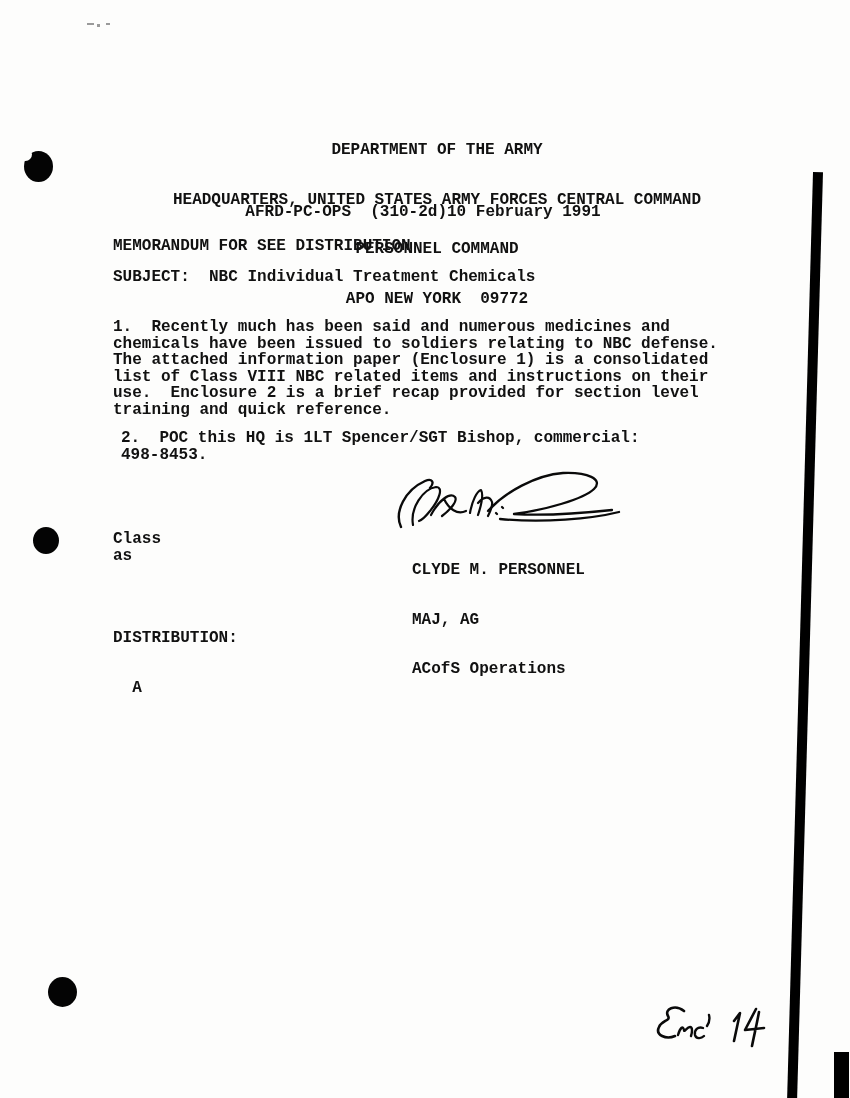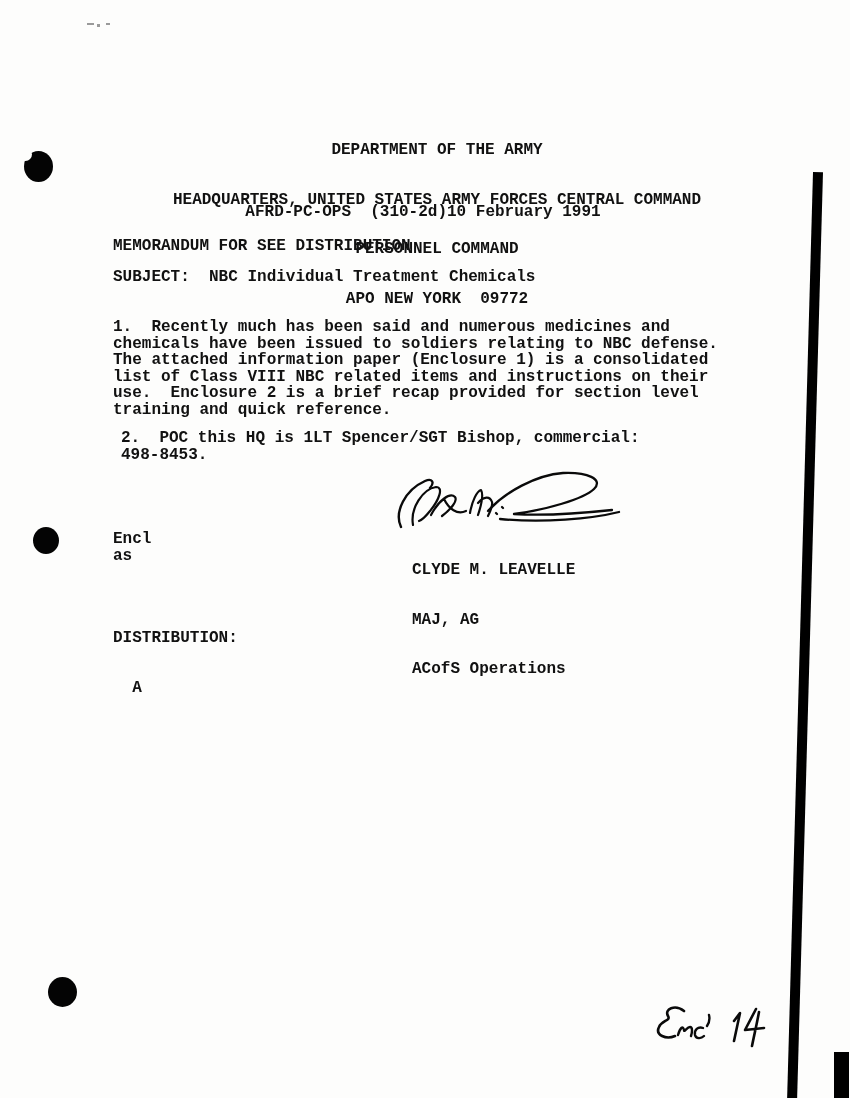--- a/index.html
+++ b/index.html
@@ -76,25 +76,25 @@
   <svg class="sig-svg" width="230" height="64" viewBox="0 0 230 64">
     <path d="M 8,61 C 1,46 12,24 32,15 C 39,12 42,16 37,22" stroke-width="2.4"></path>
     <path d="M 20,59 C 17,42 30,23 43,21 C 51,21 46,34 37,45 C 33,50 29,54 26,55" stroke-width="2.2"></path>
     <path d="M 38,49 C 46,34 57,26 62,31 C 65,35 57,44 49,50 M 51,33 C 56,43 64,49 73,45" stroke-width="2.2"></path>
     <path d="M 77,47 C 79,35 84,25 88,24 C 91,29 88,40 85,49 M 85,37 C 91,30 97,30 99,36 C 100,40 97,46 95,50" stroke-width="2.2"></path>
     <path d="M 103,47 L 104,48 M 109,41 L 110,42" stroke-width="2.2"></path>
     <path d="M 95,45 C 112,26 143,9 170,7 C 194,6 211,13 201,23 C 191,33 152,44 121,48 C 150,50 191,47 219,44" stroke-width="2.3"></path>
     <path d="M 107,53 C 150,57 198,53 226,46" stroke-width="2.3"></path>
   </svg>
 
-  <div class="txt" style="left:113px;top:531px;">Encl
+  <div class="txt" style="left:113px;top:531px;">Class
 as</div>
 
   <div class="txt" style="left:412px;top:529px;">
-    <div>CLYDE M. LEAVELLE</div>
+    <div>CLYDE M. PERSONNEL</div>
     <div>MAJ, AG</div>
     <div>ACofS Operations</div>
   </div>
 
   <div class="txt" style="left:113px;top:597px;">
     <div>DISTRIBUTION:</div>
     <div>  A</div>
   </div>
 
   <div>

